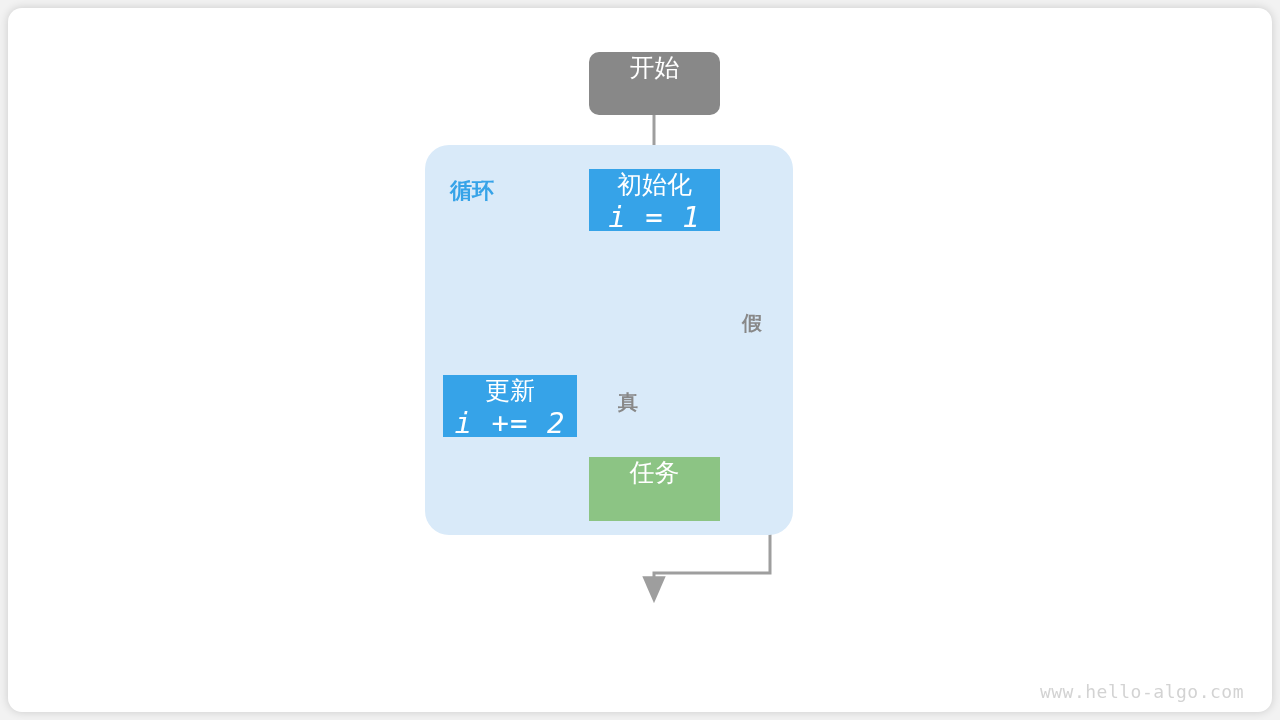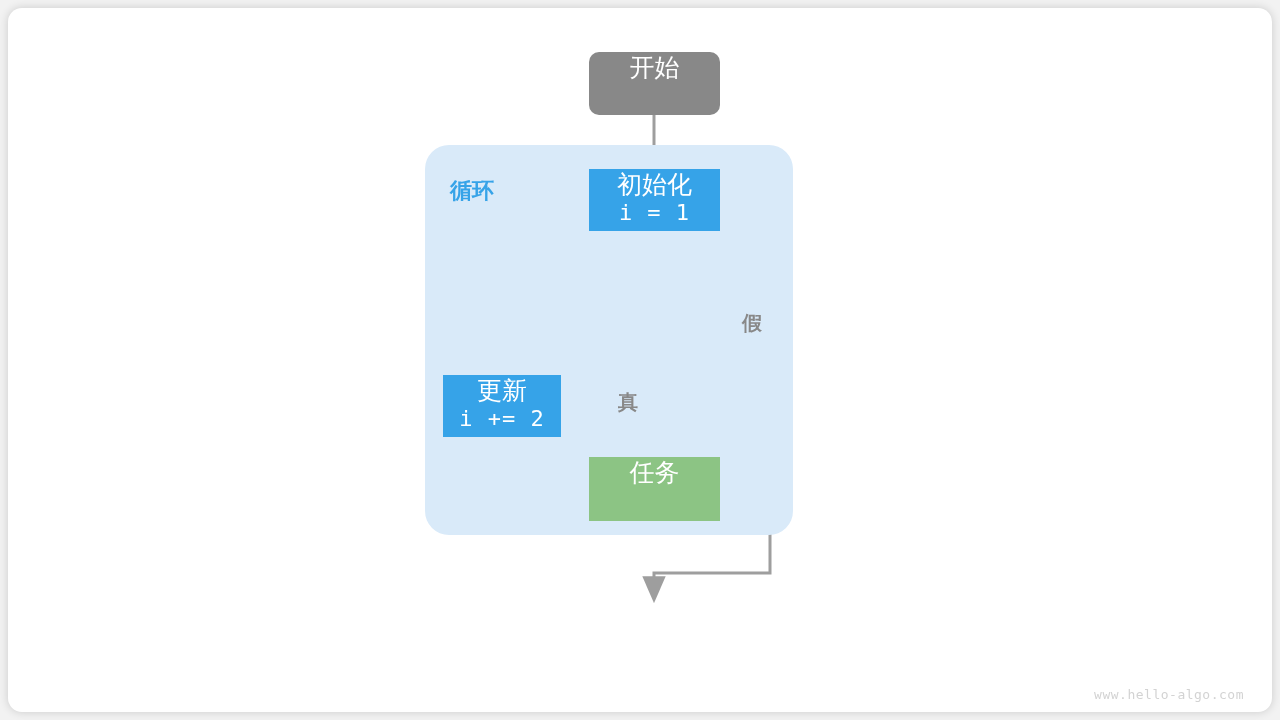--- a/index.html
+++ b/index.html
@@ -41,22 +41,23 @@
     color: #ffffff;
     box-sizing: border-box;
     line-height: 1.22;
   }
   .node .cn {
     font-family: "Liberation Sans", sans-serif;
     font-size: 25px;
   }
   .node .mono {
     font-family: "DejaVu Sans Mono", monospace;
-    font-size: 22px;
+    font-size: 29px;
     letter-spacing: 1px;
+    font-style: italic;
   }
   .terminal {
     background: #888888;
     border-radius: 10px;
   }
   .process {
     background: #36a3e8;
   }
   .task {
     background: #8cc484;
@@ -96,21 +97,21 @@
     font-weight: bold;
     font-size: 20px;
     font-family: "Liberation Sans", sans-serif;
   }
   #watermark {
     position: absolute;
     right: 36px;
     bottom: 18px;
     color: #d3d3d3;
     font-family: "DejaVu Sans Mono", monospace;
-    font-size: 13px;
+    font-size: 18px;
     letter-spacing: 0.5px;
   }
 </style>
 </head>
 <body>
 
 <div id="page">
   <div id="card"></div>
 
   <svg id="canvas" viewBox="0 0 1280 720" xmlns="http://www.w3.org/2000/svg">
@@ -144,21 +145,21 @@
   <div class="node process" style="left:589px; top:169px; width:131px; height:62px;">
     <span class="cn">初始化</span>
     <span class="mono">i = 1</span>
   </div>
 
 
   <div class="edge-label" style="left:618px; top:389px;">真</div>
 
   <div class="edge-label" style="left:742px; top:310px;">假</div>
 
-  <div class="node process" style="left:443px; top:375px; width:118px; height:62px;">
+  <div class="node process" style="left:443px; top:375px; width:134px; height:62px;">
     <span class="cn">更新</span>
     <span class="mono">i += 2</span>
   </div>
 
   <div class="node task" style="left:589px; top:457px; width:131px; height:64px;">
     <span class="cn">任务</span>
   </div>
 
 
   <div id="watermark">www.hello-algo.com</div>

